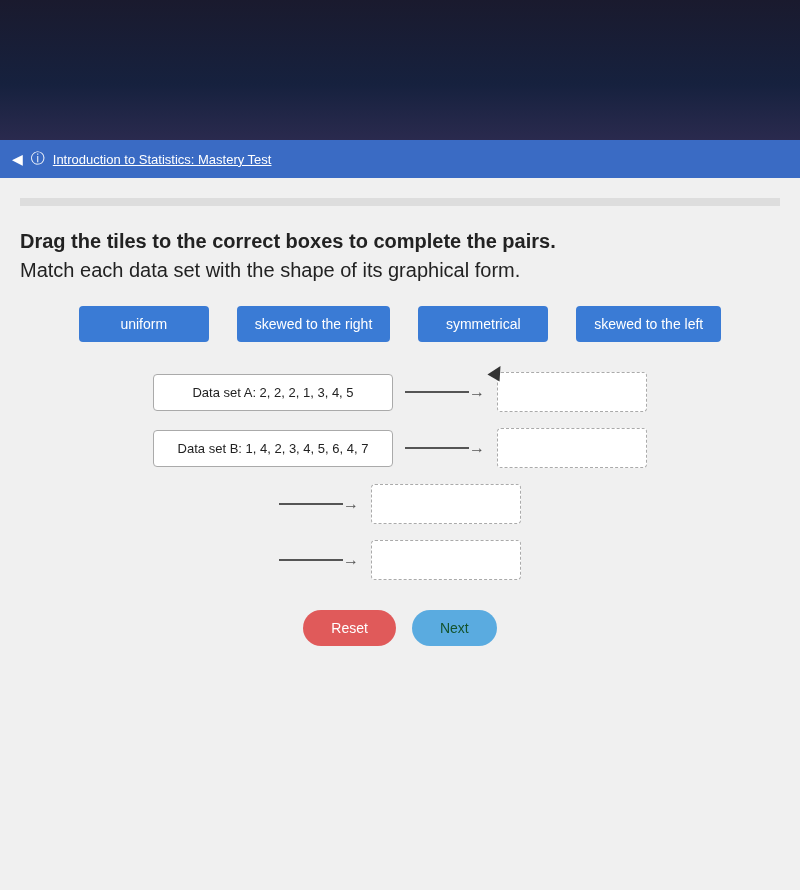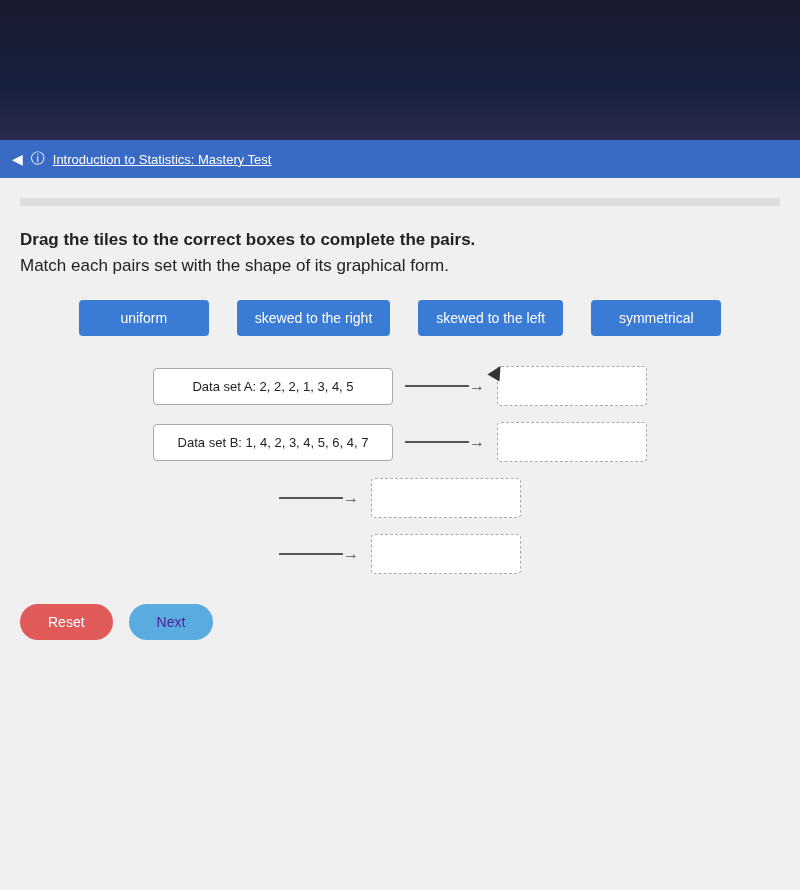--- a/index.html
+++ b/index.html
@@ -55,21 +55,21 @@
       height: 8px;
       background: #ddd;
       margin-bottom: 24px;
     }
 
     .instructions {
       margin-bottom: 8px;
     }
 
     .instructions p {
-      font-size: 17px;
+      font-size: 20px;
       color: #222;
       margin-bottom: 6px;
     }
 
     .instructions p:first-child {
       font-weight: 700;
     }
 
     .options-row {
       display: flex;
@@ -139,38 +139,39 @@
     .drop-box {
       border: 1px dashed #aaa;
       background: white;
       border-radius: 4px;
       min-width: 150px;
       height: 40px;
     }
 
     .buttons-row {
       display: flex;
+      justify-content: center;
       gap: 16px;
       margin-top: 10px;
     }
 
     .reset-btn {
       background: #e05a5a;
       color: white;
       border: none;
       border-radius: 20px;
       padding: 10px 28px;
       font-size: 14px;
       font-weight: 500;
       cursor: pointer;
     }
 
     .next-btn {
       background: #5aabe0;
-      color: #4c1d95;
+      color: #14532d;
       border: none;
       border-radius: 20px;
       padding: 10px 28px;
       font-size: 14px;
       font-weight: 500;
       cursor: pointer;
     }
 
     .cursor-arrow {
       position: absolute;
@@ -194,28 +195,28 @@
   <span class="browser-back-icon">◀</span>
   <span class="browser-back-icon">ⓘ</span>
   <span class="browser-title">Introduction to Statistics: Mastery Test</span>
 </div>
 
 <div class="content-area">
   <div class="progress-bar-container"></div>
 
   <div class="instructions">
     <p>Drag the tiles to the correct boxes to complete the pairs.</p>
-    <p>Match each pairs set with the shape of its graphical form.</p>
+    <p>Match each data set with the shape of its graphical form.</p>
   </div>
 
   <div class="options-row">
     <button class="option-tile">uniform</button>
     <button class="option-tile">skewed to the right</button>
+    <button class="option-tile">symmetrical</button>
     <button class="option-tile">skewed to the left</button>
-    <button class="option-tile">symmetrical</button>
   </div>
 
   <div class="matching-area">
 
     <div class="match-row">
       <div class="dataset-box">Data set A: 2, 2, 2, 1, 3, 4, 5</div>
       <div class="arrow-line">
         <span class="arrow-head">→</span>
       </div>
       <div class="drop-box"></div>

